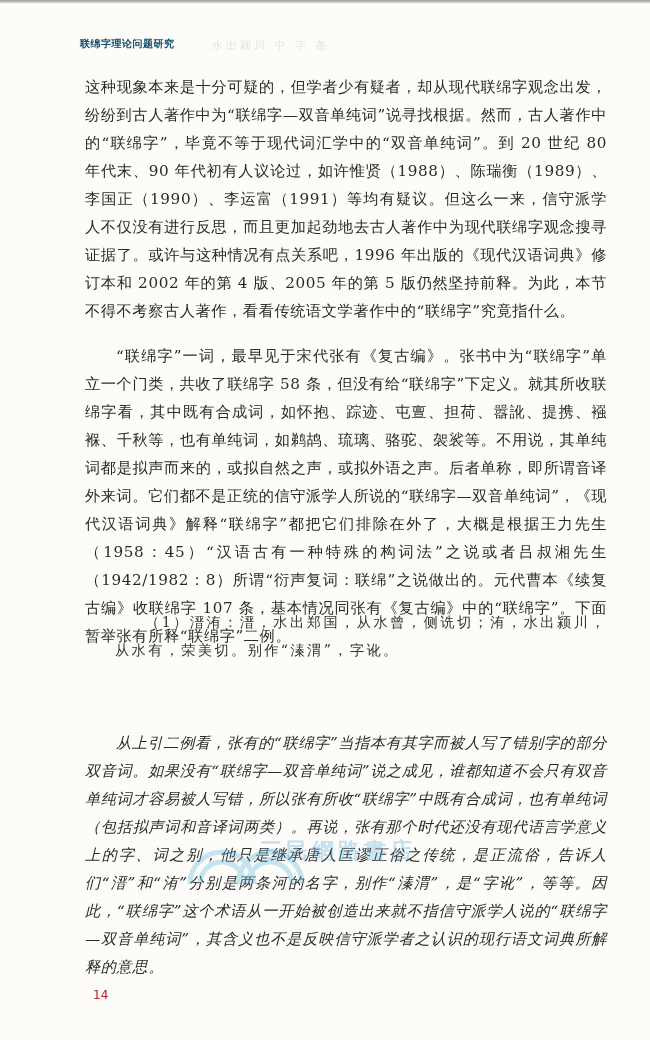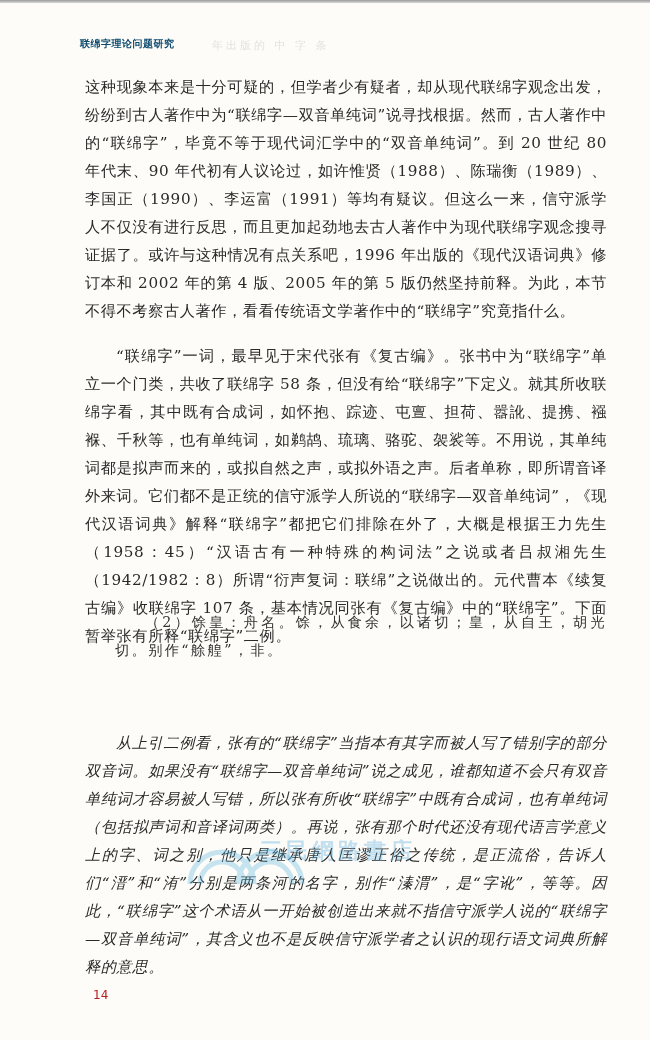--- a/index.html
+++ b/index.html
@@ -52,32 +52,32 @@
     font-family: "DejaVu Sans", sans-serif; font-size: 22px; font-weight: bold;
     color: rgba(80, 170, 220, 0.35); letter-spacing: 4px; pointer-events: none;
   }
 </style>
 </head>
 <body>
 
 <div class="top-edge"></div>
 
 <div class="running-head">联绵字理论问题研究</div>
-<div class="running-head-faint">年出版的 中 字 条</div>
+<div class="running-head-faint">水出颍川 中 字 条</div>
 
 <div class="text" style="top:73px;">
   <p>这种现象本来是十分可疑的，但学者少有疑者，却从现代联绵字观念出发，纷纷到古人著作中为“联绵字—双音单纯词”说寻找根据。然而，古人著作中的“联绵字”，毕竟不等于现代词汇学中的“双音单纯词”。到 20 世纪 80 年代末、90 年代初有人议论过，如许惟贤（1988）、陈瑞衡（1989）、李国正（1990）、李运富（1991）等均有疑议。但这么一来，信守派学人不仅没有进行反思，而且更加起劲地去古人著作中为现代联绵字观念搜寻证据了。或许与这种情况有点关系吧，1996 年出版的《现代汉语词典》修订本和 2002 年的第 4 版、2005 年的第 5 版仍然坚持前释。为此，本节不得不考察古人著作，看看传统语文学著作中的“联绵字”究竟指什么。</p>
 </div>
 
 <div class="text" style="top:342px;">
   <p class="indent">“联绵字”一词，最早见于宋代张有《复古编》。张书中为“联绵字”单立一个门类，共收了联绵字 58 条，但没有给“联绵字”下定义。就其所收联绵字看，其中既有合成词，如怀抱、踪迹、屯亶、担荷、嚣訛、提携、襁褓、千秋等，也有单纯词，如鹈鸪、琉璃、骆驼、袈裟等。不用说，其单纯词都是拟声而来的，或拟自然之声，或拟外语之声。后者单称，即所谓音译外来词。它们都不是正统的信守派学人所说的“联绵字—双音单纯词”，《现代汉语词典》解释“联绵字”都把它们排除在外了，大概是根据王力先生（1958：45）“汉语古有一种特殊的构词法”之说或者吕叔湘先生（1942/1982：8）所谓“衍声复词：联绵”之说做出的。元代曹本《续复古编》收联绵字 107 条，基本情况同张有《复古编》中的“联绵字”。下面暂举张有所释“联绵字”二例。</p>
 </div>
 
 <div class="quote" style="top:608px;">
-  <p>（2）馀皇：舟名。馀，从食余，以诸切；皇，从自王，胡光切。别作“艅艎”，非。</p>
+  <p>（1）溍洧：溍，水出郑国，从水曾，侧诜切；洧，水出颍川，从水有，荣美切。别作“溱渭”，字讹。</p>
 </div>
 
 <div class="text" style="top:729px;font-style:italic;">
   <p class="indent">从上引二例看，张有的“联绵字”当指本有其字而被人写了错别字的部分双音词。如果没有“联绵字—双音单纯词”说之成见，谁都知道不会只有双音单纯词才容易被人写错，所以张有所收“联绵字”中既有合成词，也有单纯词（包括拟声词和音译词两类）。再说，张有那个时代还没有现代语言学意义上的字、词之别，他只是继承唐人匡谬正俗之传统，是正流俗，告诉人们“溍”和“洧”分别是两条河的名字，别作“溱渭”，是“字讹”，等等。因此，“联绵字”这个术语从一开始被创造出来就不指信守派学人说的“联绵字—双音单纯词”，其含义也不是反映信守派学者之认识的现行语文词典所解释的意思。</p>
 </div>
 
 <svg class="watermark" viewBox="0 0 310 46">
   <g fill="none" stroke="#56b3e0" stroke-width="5" opacity="0.6">
     <path d="M10 46 A32 32 0 0 1 74 46"></path>
     <path d="M20 46 A22 22 0 0 1 64 46"></path>

